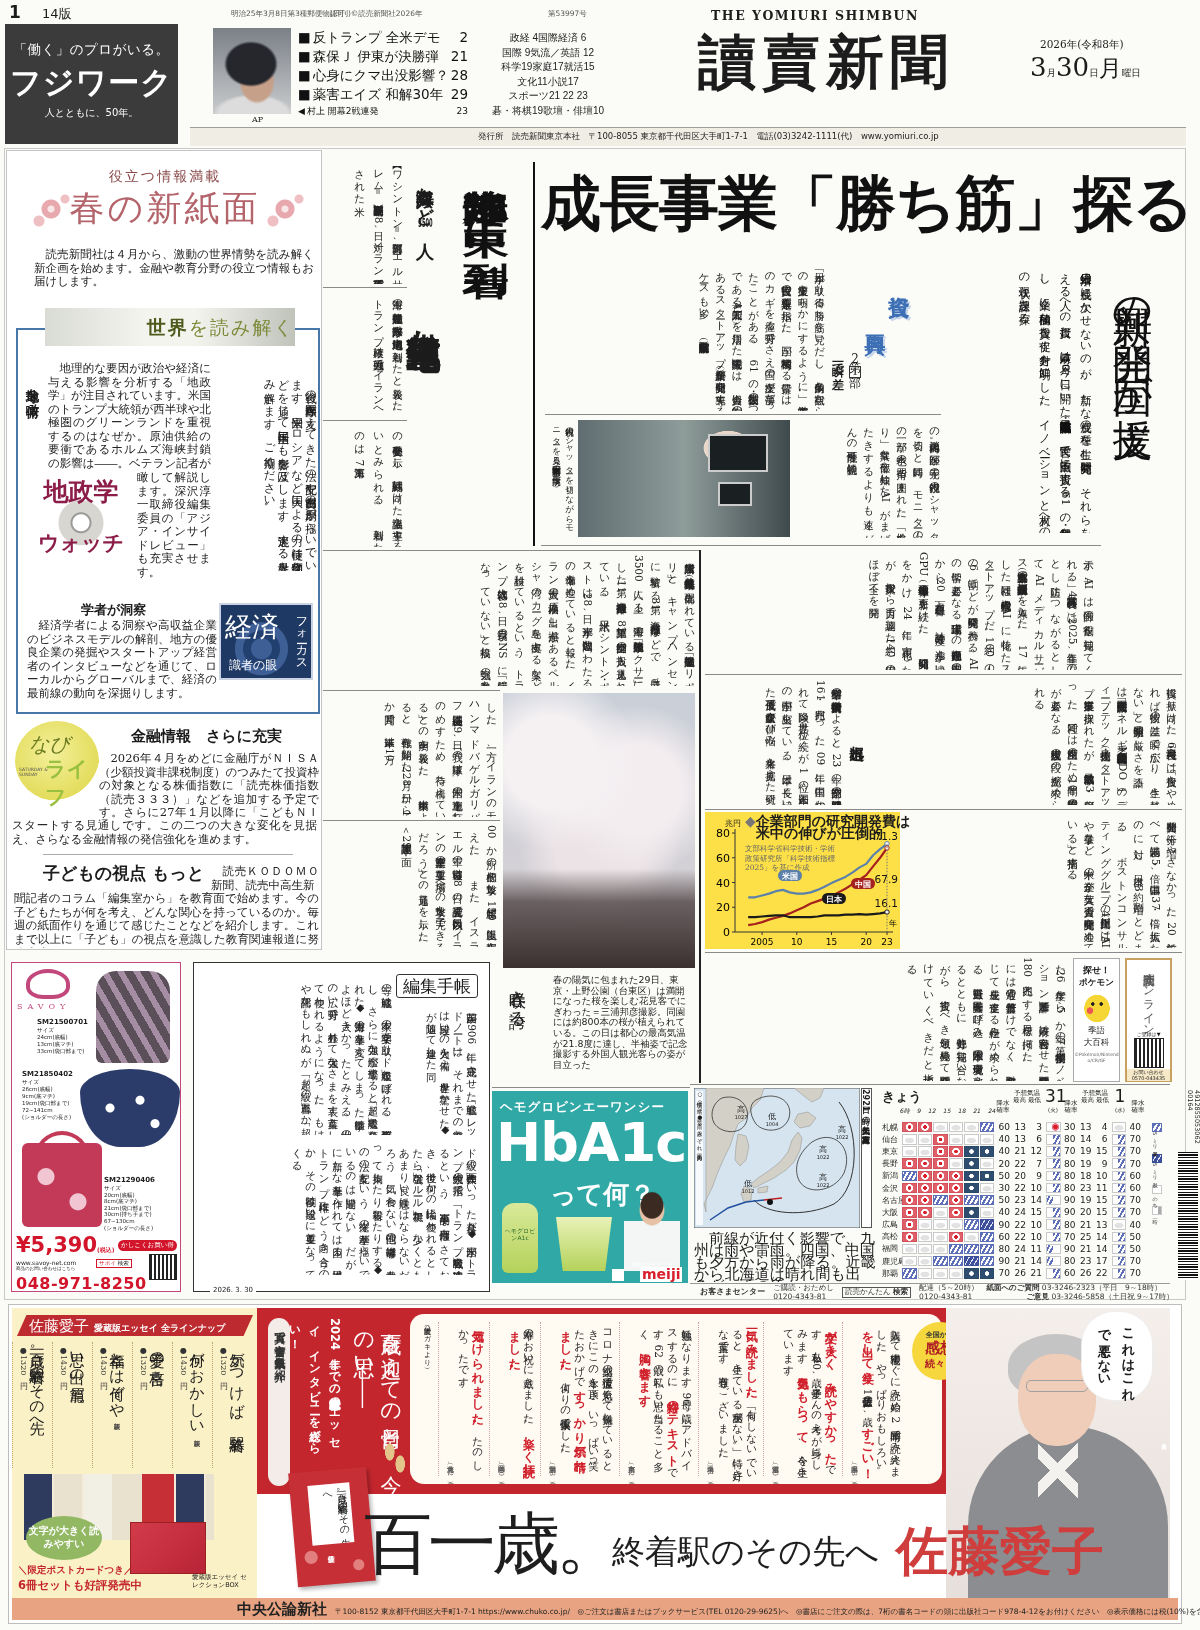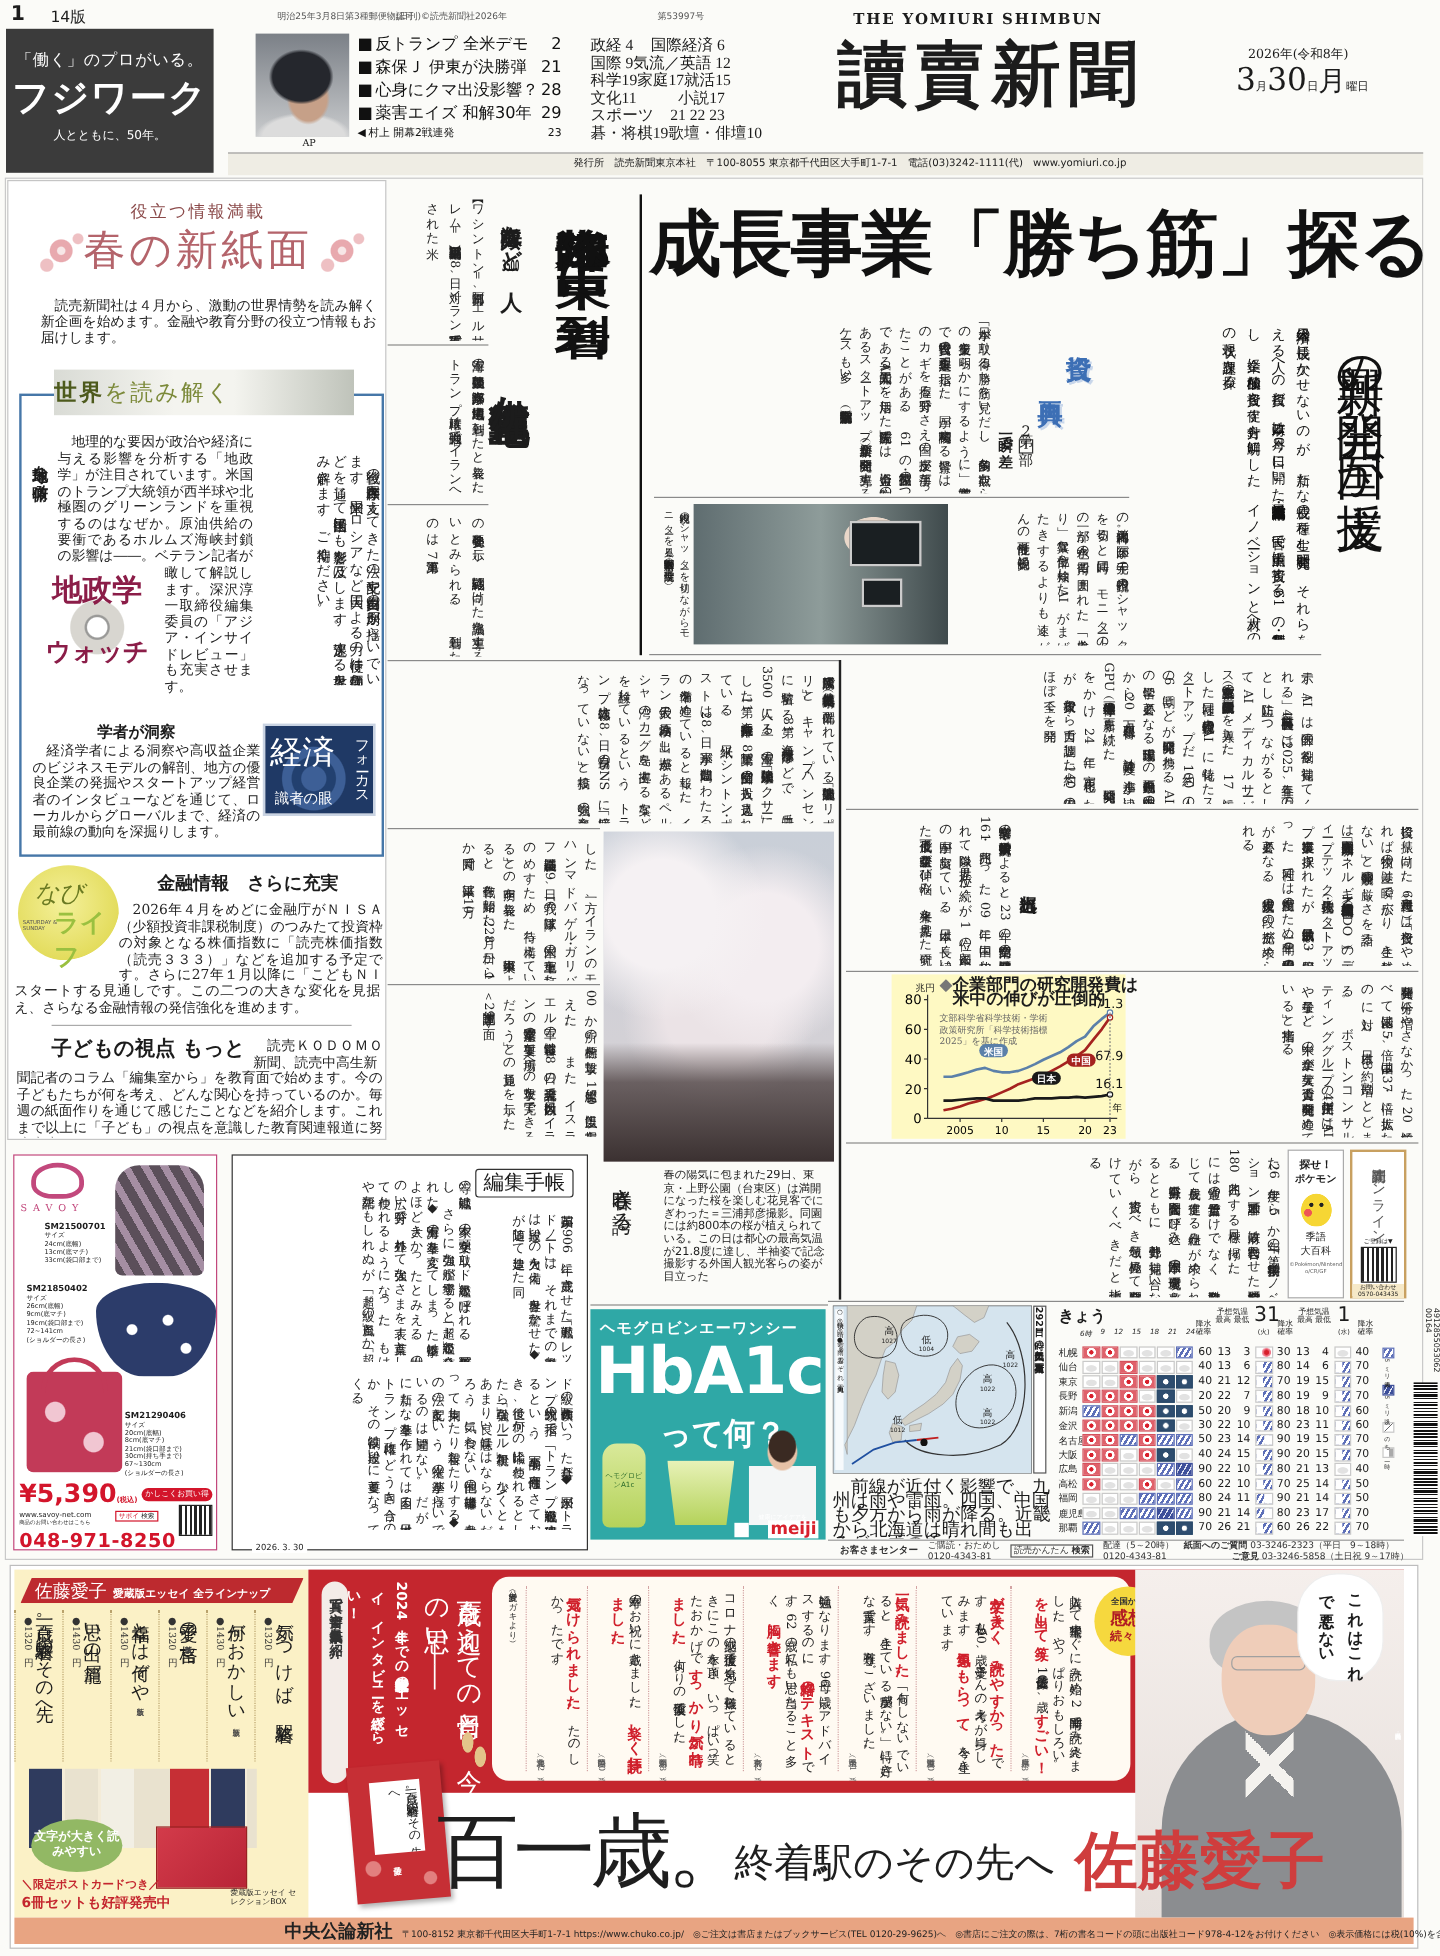--- a/index.html
+++ b/index.html
@@ -18,33 +18,33 @@
 
 .fuji{background:#3b3b3b;color:#fff;text-align:center;font-family:"DejaVu Sans",sans-serif;padding-top:17px}
 .fuji-tag{font-size:13.5px;letter-spacing:.5px}
 .fuji-brand{font-size:31px;font-weight:bold;line-height:40px;margin-top:3px;letter-spacing:1px}
 .fuji-slogan{font-size:10px;margin-top:4px}
 .player{background:radial-gradient(ellipse 27px 23px at 38px 36px,#25272d 88%,transparent 100%),radial-gradient(ellipse 18px 22px at 44px 54px,#c6a088 85%,transparent 100%),radial-gradient(ellipse 40px 20px at 40px 86px,#dcdcdc 85%,transparent 100%),linear-gradient(#7b8087,#c9cbcd)}
 .idx-row{display:flex;align-items:baseline;font-family:"DejaVu Sans",sans-serif;font-size:13.5px;line-height:19px;white-space:nowrap;color:#111}
 .idx-row[data-size="small"]{font-size:9px;line-height:15px}
 .idx-text{flex:1;margin-left:2px;overflow:hidden}
 .idx-page{margin-left:3px}
-.sec-row{display:flex;justify-content:space-between;font-family:Liberation Serif, serif;font-size:13px;line-height:14.5px;white-space:nowrap}
+.sec-row{display:flex;justify-content:center;font-family:Liberation Sans, sans-serif;font-size:10px;line-height:14.5px;white-space:nowrap}
 .mast-en{font-family:"DejaVu Serif",serif;font-weight:bold;font-size:12.5px;letter-spacing:1.5px;text-align:center;white-space:nowrap}
 .mast-jp{font-family:"DejaVu Serif",serif;font-weight:bold;font-size:58px;line-height:72px;letter-spacing:6px;text-align:center;white-space:nowrap}
 .date-big{font-size:26px;font-family:"DejaVu Serif",serif}
 .date-sm{font-size:9.5px;font-family:"DejaVu Serif",serif}
 .pubbar{background:#efede4;border-top:1px solid #9d9d9d;font-family:"DejaVu Sans",sans-serif;font-size:8.5px;line-height:17px;padding-left:288px;white-space:nowrap;color:#222}
 
 .feat{border:1px solid #c5c5c5;background:#fff}
 .kicker{font-family:"DejaVu Sans",sans-serif;font-size:14px;color:#8b4a4a;letter-spacing:2px;text-align:center}
 .sp-title{font-family:"DejaVu Serif",serif;font-size:35px;color:#b4646b;letter-spacing:3px;text-align:center}
 .flower{background:radial-gradient(circle at 50% 50%,#f7e7e7 0 3px,#e8a9ae 4px 9px,transparent 10px),radial-gradient(circle at 20% 80%,#eec0c3 0 5px,transparent 6px),radial-gradient(circle at 85% 25%,#eec0c3 0 4px,transparent 5px)}
 .bluebox{border:2px solid #4677a8}
-.banner{background:linear-gradient(90deg,#d9dbd5,#f4f4ef 40%,#f4f4ef 60%,#bfc3ba);font-size:19px;text-align:left;line-height:38px;font-family:"DejaVu Serif",serif;color:#7c8a3a;letter-spacing:2px}
+.banner{background:linear-gradient(90deg,#d9dbd5,#f4f4ef 40%,#f4f4ef 60%,#bfc3ba);font-size:19px;text-align:right;line-height:38px;font-family:"DejaVu Serif",serif;color:#7c8a3a;letter-spacing:2px}
 .banner b{color:#4d5a1c}
 .geo-logo{background:radial-gradient(circle at 50% 52%,#fff 0 8px,#9a9a98 9px 10px,#d8d6d0 11px 22px,transparent 23px)}
 .geo-logo .l1{font-size:25px;font-weight:bold;color:#8b1d48;font-family:"DejaVu Serif",serif;line-height:30px}
 .geo-logo .l2{font-size:21px;font-weight:bold;color:#8b1d48;font-family:"DejaVu Sans",sans-serif;margin-top:22px}
 .keizai{background:radial-gradient(circle at 45% 60%,#3d5f96 0 10px,#22406f 11px 18px,#3d5f96 19px 26px,#1f3965 27px);color:#fff;border:2px solid #c9d3e2}
 .navi{border-radius:50%;background:radial-gradient(circle at 45% 40%,#f4f09a,#e3dc5c 70%,transparent 71%)}
 
 .savoy{border:1px solid #c2487c;background:#fff}
 .bag1{border-radius:20px 20px 6px 6px;background:repeating-linear-gradient(60deg,#5b4f5a 0 8px,#a58ea3 8px 14px)}
 .bag2{border-radius:50% 50% 40% 40%/30% 30% 70% 70%;background:radial-gradient(circle at 30% 50%,#fff 0 4px,transparent 5px),radial-gradient(circle at 60% 40%,#fff 0 4px,transparent 5px),radial-gradient(circle at 75% 70%,#fff 0 4px,transparent 5px),#2c3c6a}
@@ -304,21 +304,21 @@
 
 <div class="rh" style="left:541px;top:545px;width:560px"></div>
 <div class="a" style="left:699px;top:550px;width:2px;height:533px;background:#222"></div>
 <div class="bt" style="left:705px;top:552px;width:392px;height:118px">示す。「AIは医師の役割を補完してくれる」。高林英日己医長（49）は2025年春、万一の見落とし防止につながるとして、AIメディカルサービス（東京都豊島区）の内視鏡画像診断支援AIを導入した。　17年に創業した同社は内視鏡検査のAIに特化したスタートアップだ。約100人の社員の6割ほどが研究開発に携わる。AIの学習に必要となる臨床現場での内視鏡動画を国内外の医療施設から20万本超取得し、計算速度の進歩が速いGPU（画像処理半導体）の更新を続けた。　研究開発に7年をかけ、24年に実用化したが、投資家から自力で調達した約140億円のほぼ全てを開発</div>
 <div class="rh" style="left:705px;top:674px;width:477px"></div>
 <div class="bt" style="left:868px;top:680px;width:312px;height:125px">投資に振り向けた。滝川司社長（64）は「投資をやめれば技術の差は一瞬で広がり、生き残れない」と開発競争の厳しさを語る。　同社は国立研究開発法人「新エネルギー・産業技術総合開発機構（NEDO）」のディープテック（先端技術）・スタートアップ支援事業に採択されたが、最大助成額は6・3億円だった。同社では精度向上のため年間10億円程度の投資が必要となる。支援規模の一段の拡充が求められる。</div>
 <div class="a v up serif" style="left:847px;top:735px;height:60px;font-size:15px;font-weight:bold">出遅れ</div>
 <div class="bt" style="left:705px;top:680px;width:140px;height:125px">文部科学省の科学技術・学術政策研究所によると、23年の企業部門の研究開発費は16・1兆円だった。09年に中国に抜かれて以降、世界3位が続くが、1位の米国と2位の中国が突出している。日本は長く続いた低成長下で企業収益が伸び悩み、将来を見据えた研究</div>
 <div class="rh" style="left:705px;top:809px;width:477px"></div>
 
-<div class="a" style="left:743px;top:812px;width:195px;height:137px;background:#fef9c3">
+<div class="a" style="left:705px;top:812px;width:195px;height:137px;background:#fde047">
   <div class="a sans" style="left:20px;top:6px;font-size:8px">兆円</div>
   <div class="a sans" style="left:40px;top:4px;font-size:14px;font-weight:bold;line-height:11.5px;white-space:nowrap"><span style="color:#777">◆</span><span>企業部門の研究開発費は</span><br><span style="margin-left:11px">米中の伸びが圧倒的</span></div>
   <div class="a serif" style="left:40px;top:32px;width:92px;font-size:7.5px;line-height:9.5px;color:#666">文部科学省科学技術・学術政策研究所「科学技術指標2025」を基に作成</div>
   <svg id="chart-plot" class="a" style="left:0;top:0" width="195" height="137">
       <line x1="30" y1="17" x2="30" y2="120" stroke="#333" stroke-width="1"></line>
       <line x1="30" y1="120" x2="188" y2="120" stroke="#333" stroke-width="1"></line>
       <line x1="27" y1="120" x2="30" y2="120" stroke="#333"></line>
       <text x="25" y="124" text-anchor="end" font-size="11" font-family="DejaVu Sans, sans-serif">0</text>
       <line x1="27" y1="95.25" x2="30" y2="95.25" stroke="#333"></line>
       <text x="25" y="99.25" text-anchor="end" font-size="11" font-family="DejaVu Sans, sans-serif">20</text>

